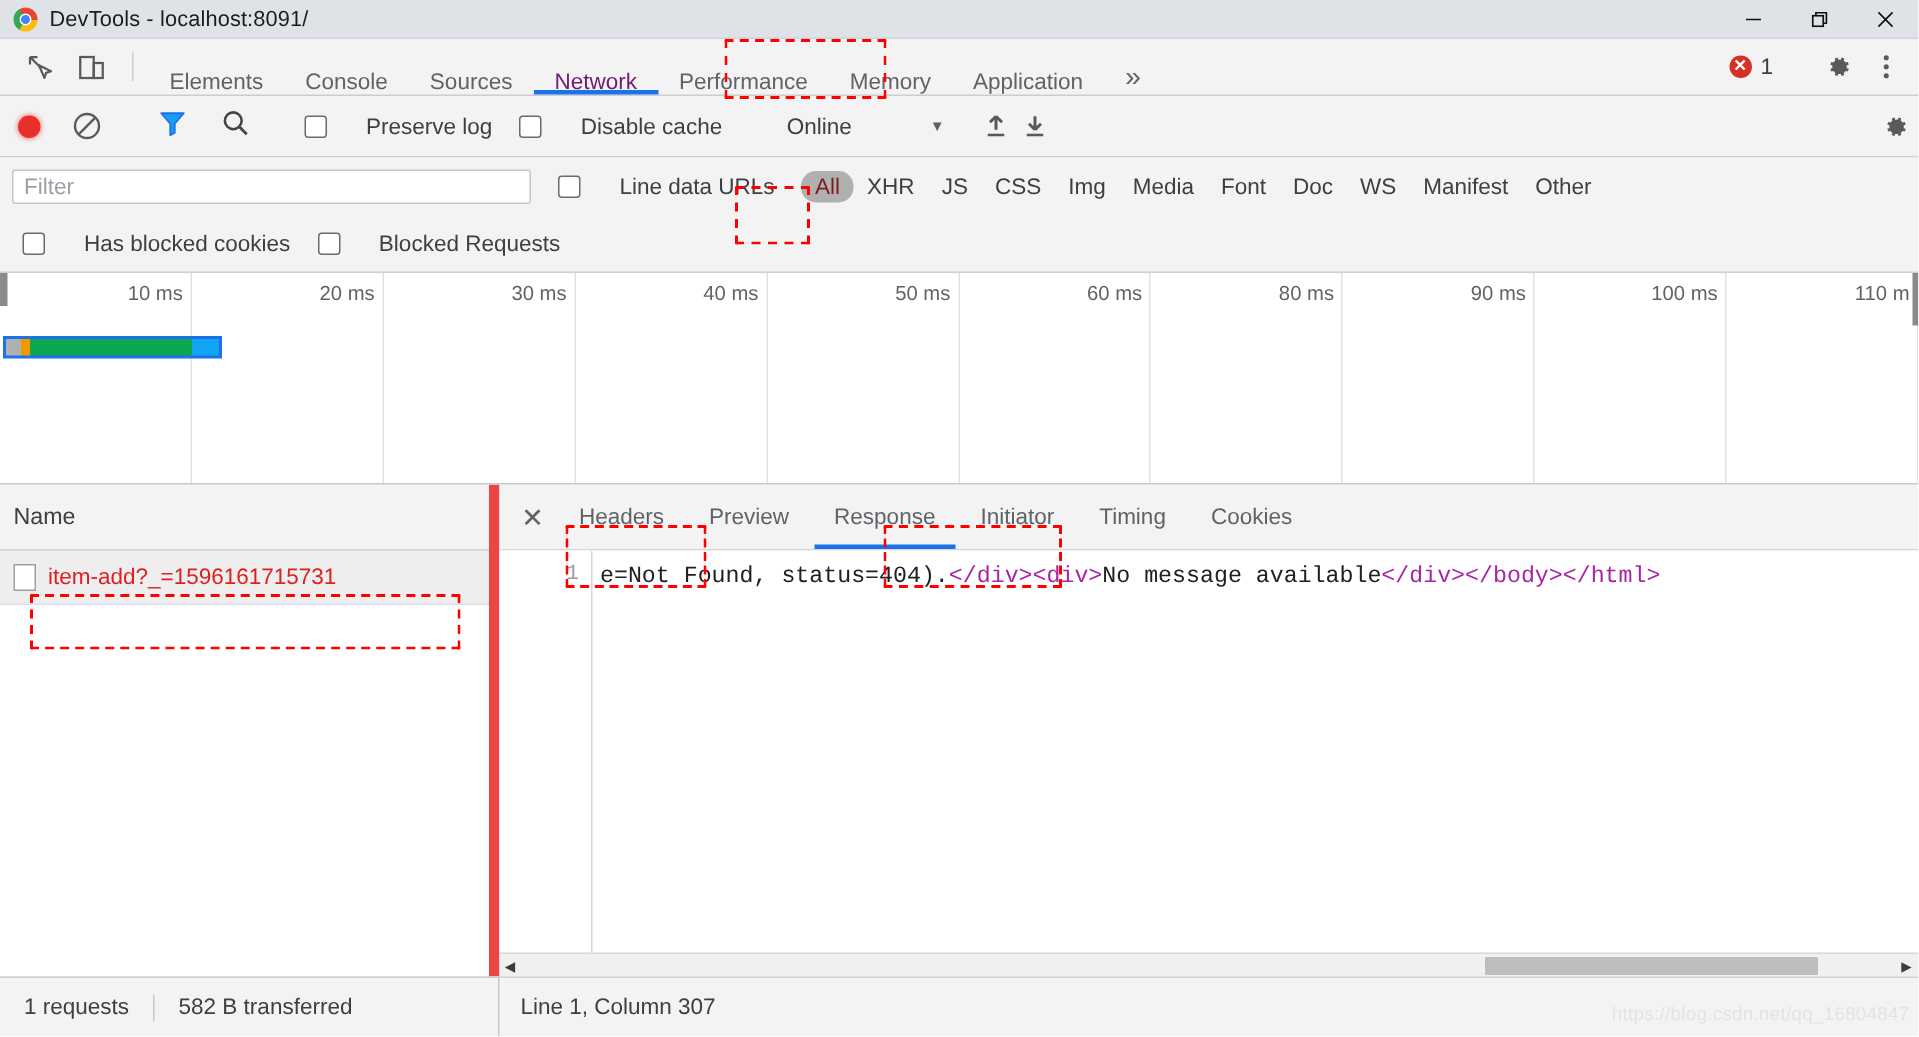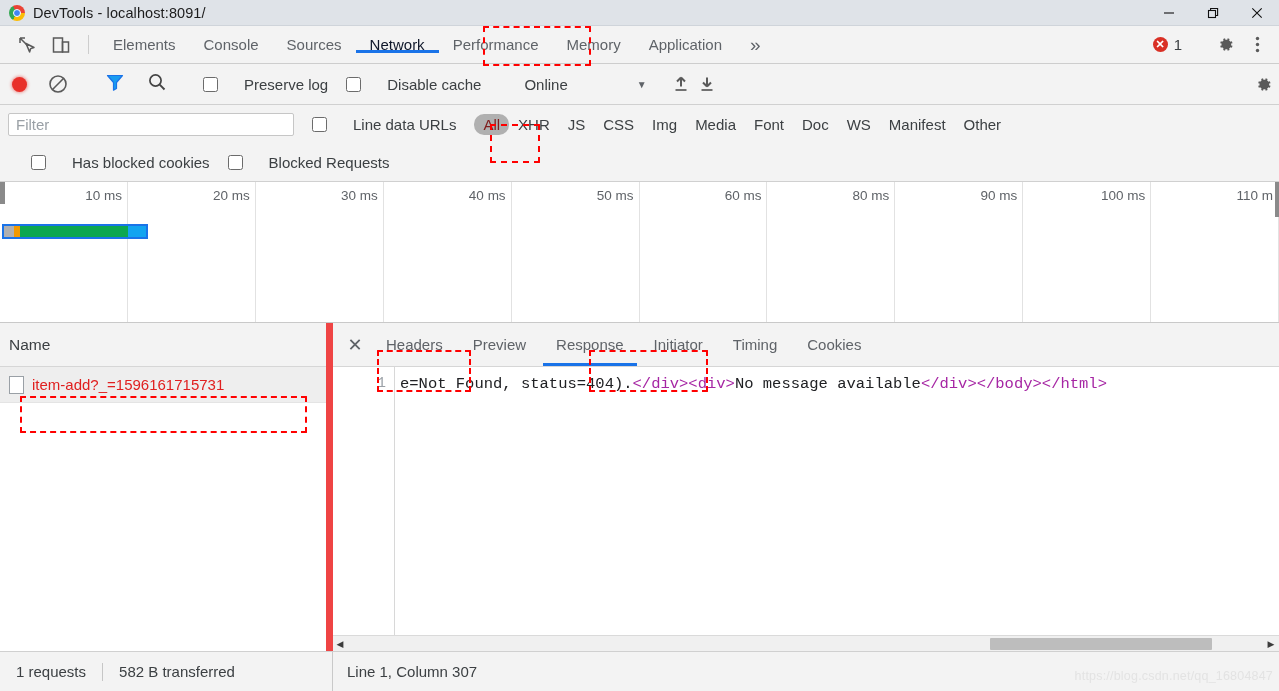--- a/index.html
+++ b/index.html
@@ -54,27 +54,27 @@
     border-bottom: 1px solid #cdcdcd;
     display: flex; align-items: stretch;
     position: relative;
   }
   .tool-icon-btn {
     width: 34px; display: flex; align-items: center; justify-content: center;
     color: #5a5a5a;
   }
   .tool-icon-btn.first { margin-left: 10px; }
   .vsep { width: 1px; background: #cdcdcd; margin: 9px 10px; }
-  .tabs { display: flex; align-items: center; }
+  .tabs { display: flex; align-items: flex-end; }
   .tab {
     padding: 0 14px; display: flex; align-items: center;
     font-size: 15px; color: #5f6368; white-space: nowrap;
     position: relative;
   }
-  .tab.active { color: #0f172a; }
+  .tab.active { color: #701a75; }
   .tab.active::after {
     content: ""; position: absolute; left: 0; right: 0; bottom: 0;
     height: 3px; background: #1a73e8;
   }
   .more-tabs {
     padding: 0 14px; display: flex; align-items: center;
     font-size: 19px; color: #5f6368;
   }
   .tabstrip-right {
     margin-left: auto; display: flex; align-items: center; padding-right: 6px;
@@ -109,51 +109,51 @@
   .cbx {
     width: 15px; height: 15px; border: 1.6px solid #6b6b6b;
     border-radius: 2.5px; background: #fff; flex: 0 0 15px;
   }
   .chk-lbl {
     display: flex; align-items: center; gap: 26px;
     font-size: 15px; color: #3c4043; margin-right: 18px; white-space: nowrap;
   }
   .throttle {
     display: flex; align-items: center; font-size: 15px;
-    color: #3c4043; gap: 69px; padding-left: 4px;
+    color: #3c4043; gap: 52px; padding-left: 4px;
   }
   .caret-dn { font-size: 10px; color: #5f6368; }
   .arrow-btn { width: 26px; display: flex; justify-content: center; color: #5a5a5a; }
 
   
   .filterbar {
     height: 39px; flex: 0 0 39px;
     background: #f3f3f3; display: flex; align-items: center;
     padding-left: 8px;
   }
   .filter-input {
-    width: 286px; height: 23px;
+    width: 346px; height: 23px;
     border: 1px solid #c6c6c6; border-radius: 2px; background: #fff;
     font-size: 15px; color: #9aa0a6; padding: 0 7px;
     font-family: "Liberation Sans", sans-serif;
   }
   .filter-input::placeholder { color: #9aa0a6; opacity: 1; }
   .hide-urls { margin-left: 18px; }
   .types { display: flex; align-items: center; gap: 0px; }
   .type {
     font-size: 15px; color: #3c4043; padding: 2px 9px;
     border-radius: 10px; white-space: nowrap;
   }
   .type.selected { background: #b0b0b0; color: #7f1d1d; }
 
   
   .cookierow {
     height: 38px; flex: 0 0 38px;
     background: #f3f3f3; display: flex; align-items: center;
-    padding-left: 31px; border-bottom: 1px solid #d0d0d0;
+    padding-left: 15px; border-bottom: 1px solid #d0d0d0;
   }
 
   
   .overview {
     flex: 0 0 141px; position: relative; background: #fff;
     border-bottom: 1px solid #c9c9c9; overflow: hidden;
   }
   .ruler { position: absolute; inset: 0; display: flex; }
   .rcell {
     flex: 1 0 0; position: relative;

